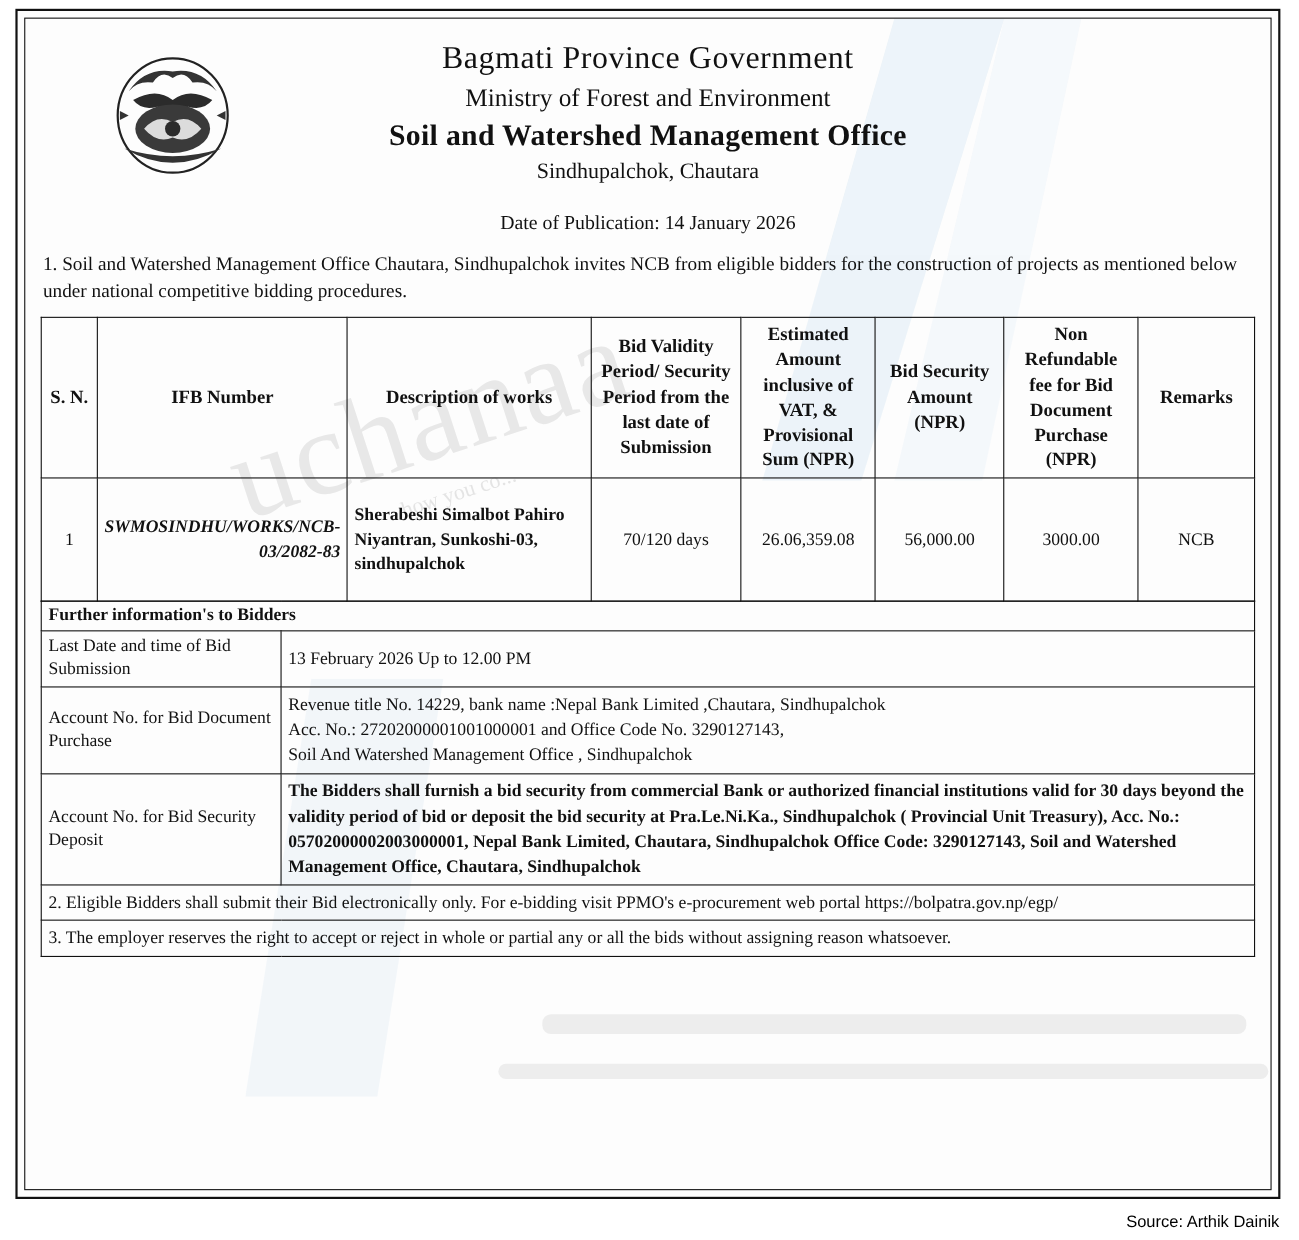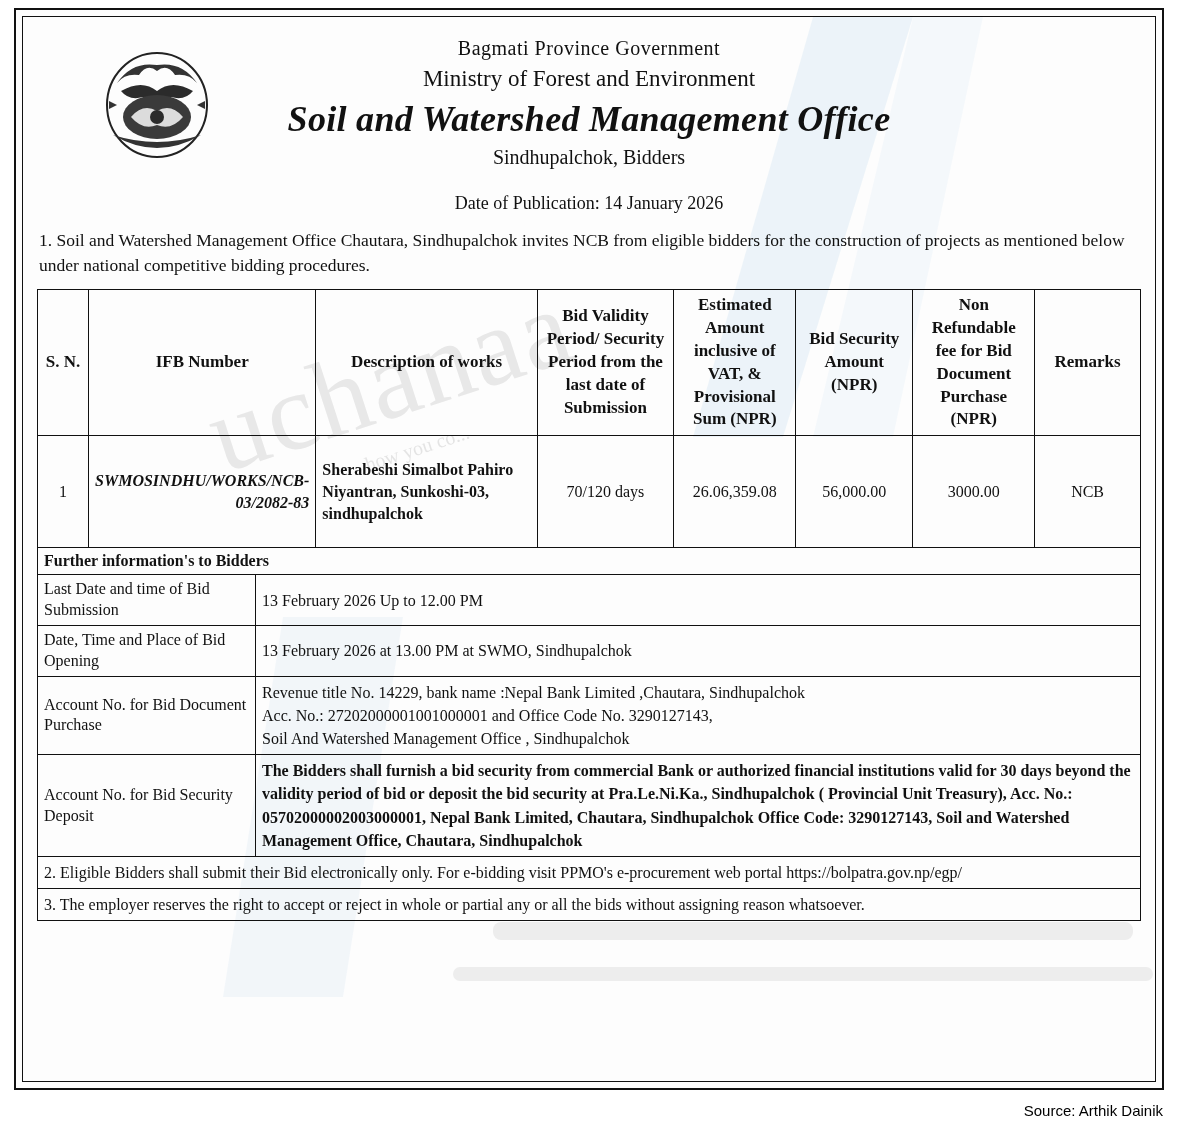--- a/index.html
+++ b/index.html
@@ -60,23 +60,23 @@
     position:relative;
     text-align:center;
     z-index:2;
   }
   .emblem{
     position:absolute;
     left:60px; top:6px;
     width:120px;height:120px;
     z-index:3;
   }
-  .line1{font-size:20px;letter-spacing:.5px;margin-top:10px;}
+  .line1{font-size:29px;letter-spacing:.5px;margin-top:10px;}
   .line2{font-size:23px;margin-top:6px;}
-  .line3{font-size:36px;font-weight:bold;margin-top:6px;letter-spacing:.3px;font-style:italic;}
+  .line3{font-size:27px;font-weight:bold;margin-top:6px;letter-spacing:.3px;}
   .line4{font-size:20px;margin-top:6px;}
   .line5{font-size:26px;font-weight:bold;margin-top:10px;}
   .line6{font-size:18px;font-weight:normal;margin-top:24px;}
   .para1{
     font-size:17.5px;
     margin:14px 2px 10px 2px;
     line-height:1.45;
     text-align:left;
     position:relative;z-index:2;
   }
@@ -171,21 +171,21 @@
         <ellipse cx="60" cy="74" rx="34" ry="22" fill="#3a3a3a"></ellipse>
         <path d="M34 74 Q46 60 60 68 Q74 60 86 74 Q74 88 60 82 Q46 88 34 74 Z" fill="#dcdcdc"></path>
         <circle cx="60" cy="74" r="7" fill="#2b2b2b"></circle>
         <path d="M16 92 Q60 118 104 92 Q60 106 16 92 Z" fill="#333"></path>
         <path d="M12 58 L20 62 L12 66 Z" fill="#333"></path>
         <path d="M108 58 L100 62 L108 66 Z" fill="#333"></path>
       </svg>
       <div class="line1">Bagmati Province Government</div>
       <div class="line2">Ministry of Forest and Environment</div>
       <div class="line3">Soil and Watershed Management Office</div>
-      <div class="line4">Sindhupalchok, Bidders</div>
+      <div class="line4">Sindhupalchok, Chautara</div>
       <div class="line6">Date of Publication: 14 January 2026</div>
     </div>
 
     <div class="para1">1. Soil and Watershed Management Office Chautara, Sindhupalchok invites NCB from eligible bidders for the construction of projects as mentioned below under national competitive bidding procedures.</div>
 
     <table class="main">
       <thead>
         <tr>
           <th class="c-sn">S. N.</th>
           <th class="c-ifb">IFB Number</th>
@@ -214,24 +214,20 @@
     <table class="main" style="margin-top:-1px;">
       <tbody>
         <tr>
           <td colspan="2" class="further">Further  information's to Bidders</td>
         </tr>
         <tr>
           <td class="lbl">Last Date and time of Bid Submission</td>
           <td class="val">13 February 2026  Up to 12.00 PM</td>
         </tr>
         <tr>
-          <td class="lbl">Date, Time and Place of Bid Opening</td>
-          <td class="val">13 February 2026  at 13.00 PM at SWMO, Sindhupalchok</td>
-        </tr>
-        <tr>
           <td class="lbl">Account No. for Bid Document Purchase</td>
           <td class="val" style="white-space:pre-line;">Revenue title No.  14229,  bank name :Nepal Bank Limited ,Chautara, Sindhupalchok
 Acc. No.: 27202000001001000001 and Office Code No. 3290127143,
 Soil And Watershed Management Office , Sindhupalchok</td>
         </tr>
         <tr>
           <td class="lbl">Account No. for Bid Security Deposit</td>
           <td class="val bigval">The Bidders shall furnish a bid security from commercial Bank or authorized financial institutions valid for 30 days beyond the validity period of bid or deposit the bid security at Pra.Le.Ni.Ka., Sindhupalchok ( Provincial  Unit Treasury),  Acc. No.: 05702000002003000001, Nepal Bank Limited,  Chautara, Sindhupalchok Office Code: 3290127143, Soil and Watershed Management Office, Chautara, Sindhupalchok</td>
         </tr>
         <tr>

